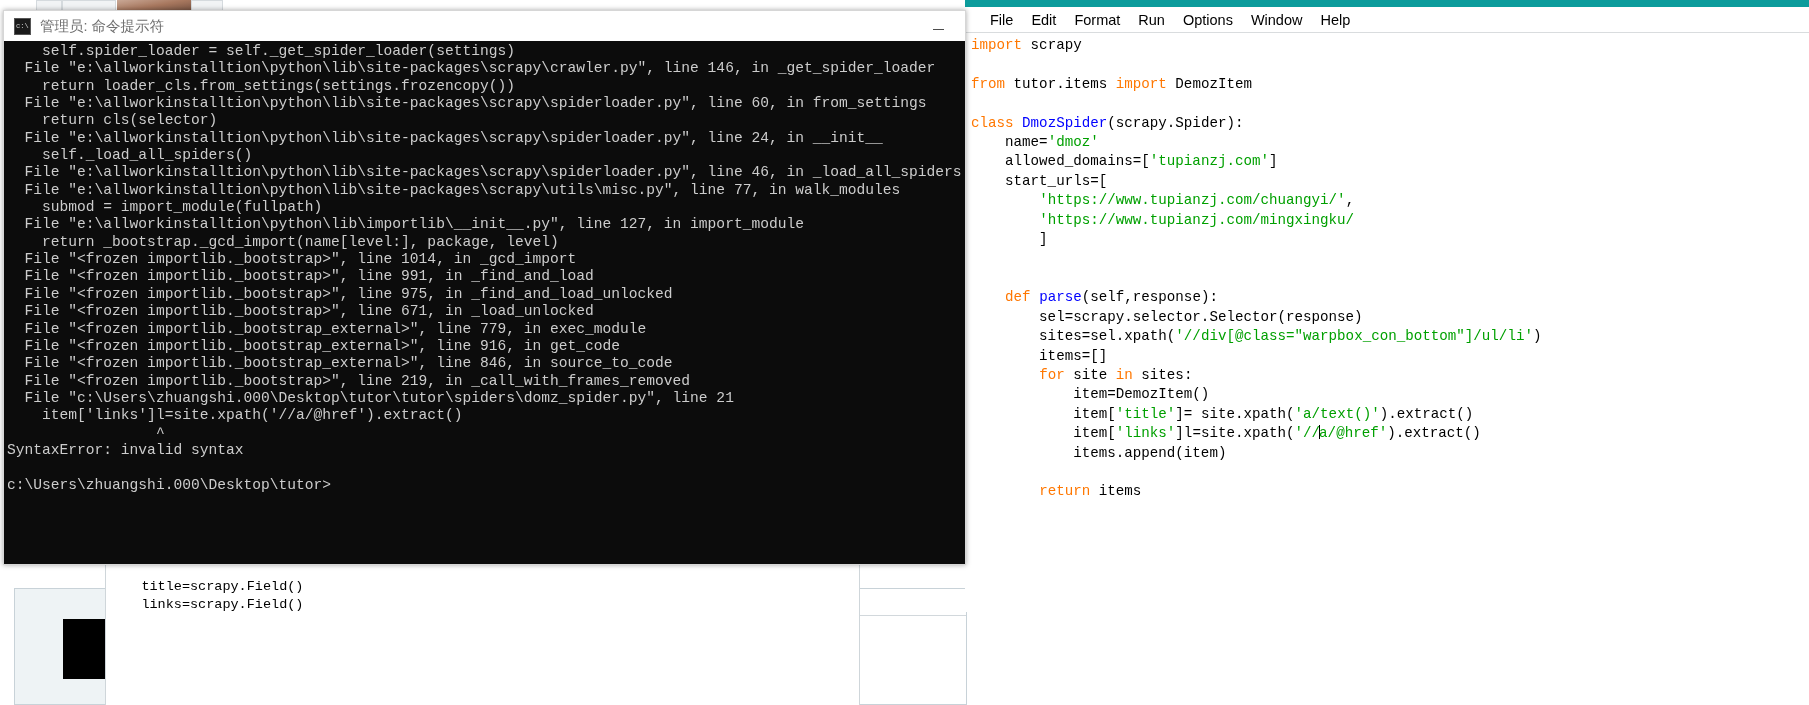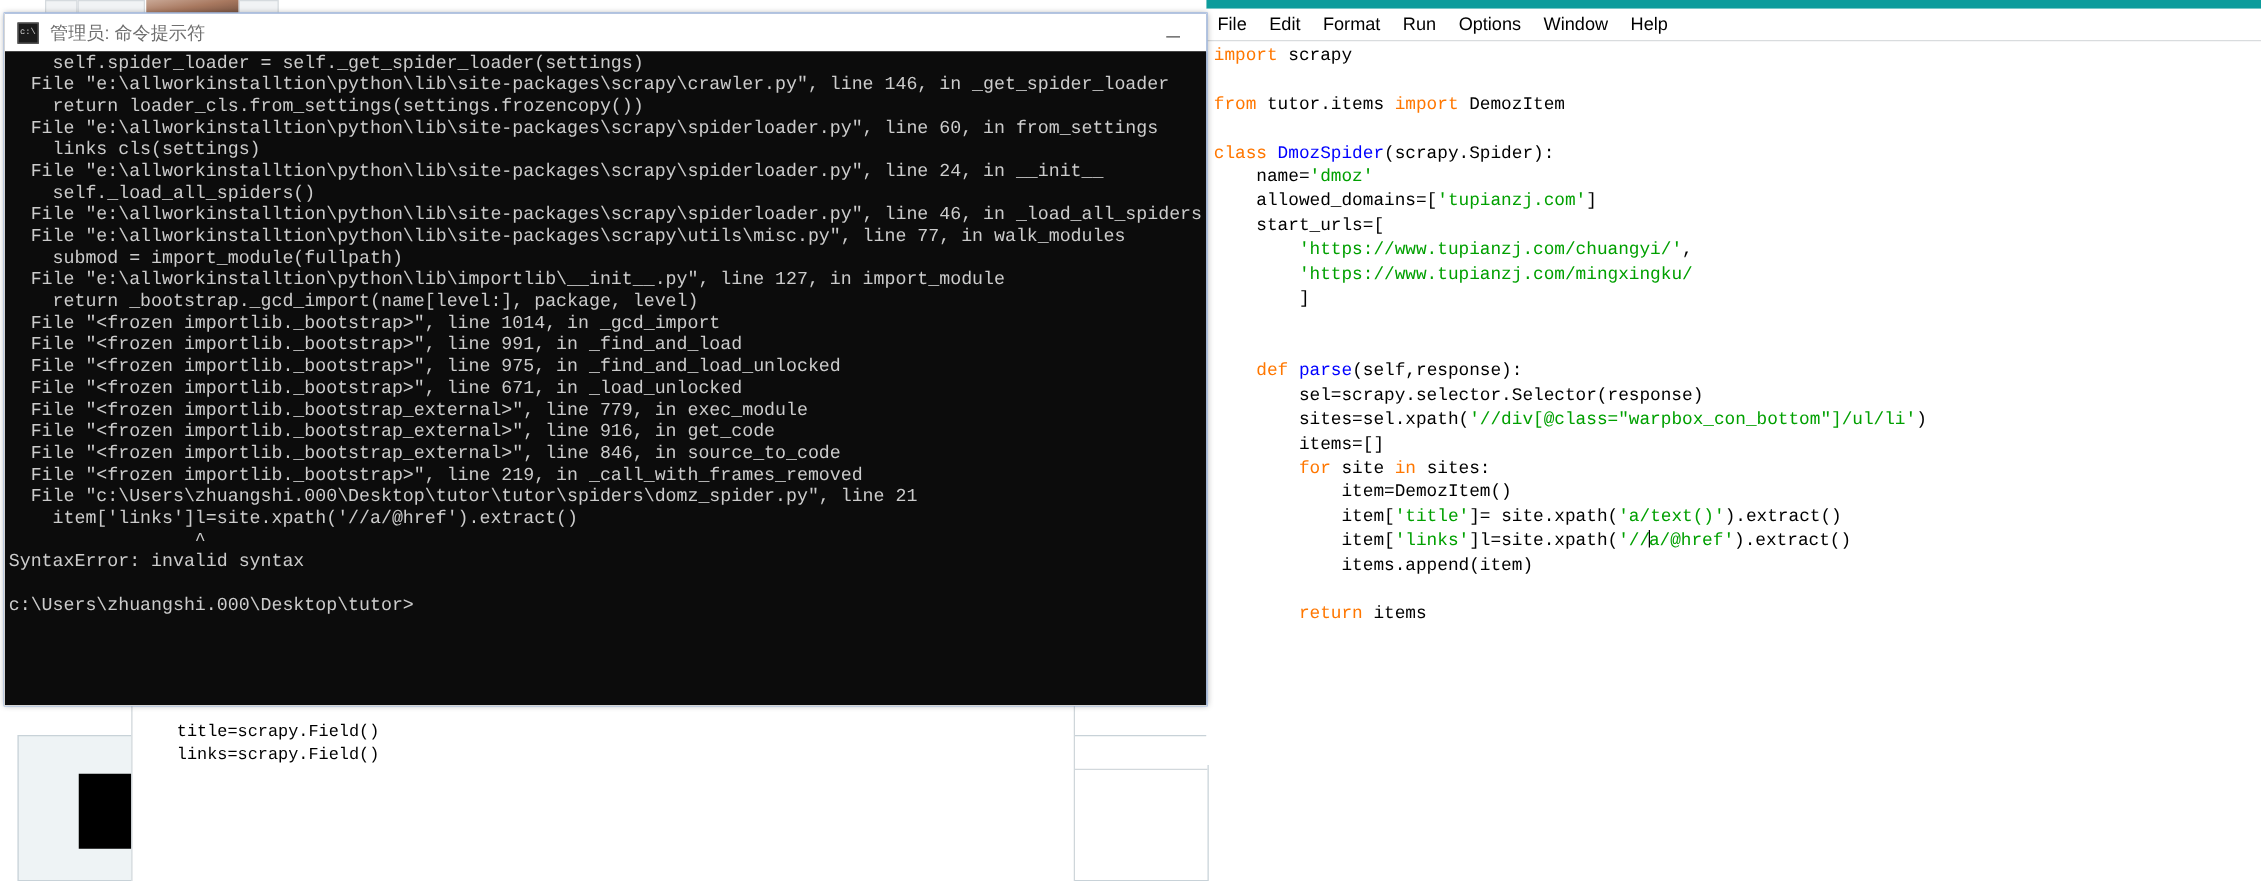--- a/index.html
+++ b/index.html
@@ -108,21 +108,21 @@
   #idle-titlebar {
     height: 7px;
     background: #0c9c9c;
     width: 100%;
   }
   #idle-menubar {
     height: 25px;
     background: #ffffff;
     display: flex;
     align-items: center;
-    padding-left: 0;
+    padding-left: 16px;
     border-bottom: 1px solid #d9dcde;
   }
   #idle-menubar .menu-item {
     font-family: "Liberation Sans", sans-serif;
     font-size: 14.5px;
     color: #000000;
     padding: 1px 9px;
     cursor: default;
     white-space: nowrap;
   }
@@ -278,21 +278,21 @@
     <div id="cmd-title-text">管理员: 命令提示符</div>
     <div id="cmd-minimize">
       <span class="bar"></span>
     </div>
   </div>
   <div id="cmd-console">
       <div class="cline">    self.spider_loader = self._get_spider_loader(settings)</div>
       <div class="cline">  File "e:\allworkinstalltion\python\lib\site-packages\scrapy\crawler.py", line 146, in _get_spider_loader</div>
       <div class="cline">    return loader_cls.from_settings(settings.frozencopy())</div>
       <div class="cline">  File "e:\allworkinstalltion\python\lib\site-packages\scrapy\spiderloader.py", line 60, in from_settings</div>
-      <div class="cline">    links cls(settings)</div>
+      <div class="cline">    return cls(selector)</div>
       <div class="cline">  File "e:\allworkinstalltion\python\lib\site-packages\scrapy\spiderloader.py", line 24, in __init__</div>
       <div class="cline">    self._load_all_spiders()</div>
       <div class="cline">  File "e:\allworkinstalltion\python\lib\site-packages\scrapy\spiderloader.py", line 46, in _load_all_spiders</div>
       <div class="cline">  File "e:\allworkinstalltion\python\lib\site-packages\scrapy\utils\misc.py", line 77, in walk_modules</div>
       <div class="cline">    submod = import_module(fullpath)</div>
       <div class="cline">  File "e:\allworkinstalltion\python\lib\importlib\__init__.py", line 127, in import_module</div>
       <div class="cline">    return _bootstrap._gcd_import(name[level:], package, level)</div>
       <div class="cline">  File "&lt;frozen importlib._bootstrap&gt;", line 1014, in _gcd_import</div>
       <div class="cline">  File "&lt;frozen importlib._bootstrap&gt;", line 991, in _find_and_load</div>
       <div class="cline">  File "&lt;frozen importlib._bootstrap&gt;", line 975, in _find_and_load_unlocked</div>

